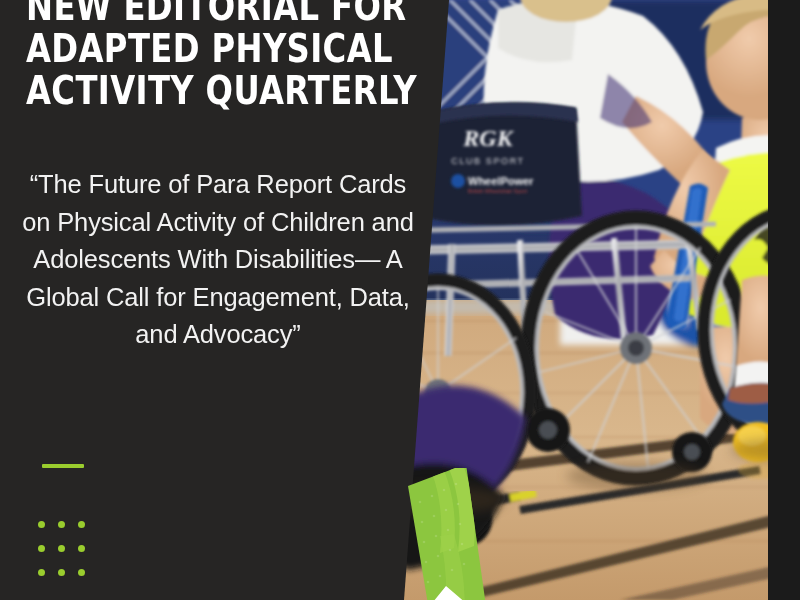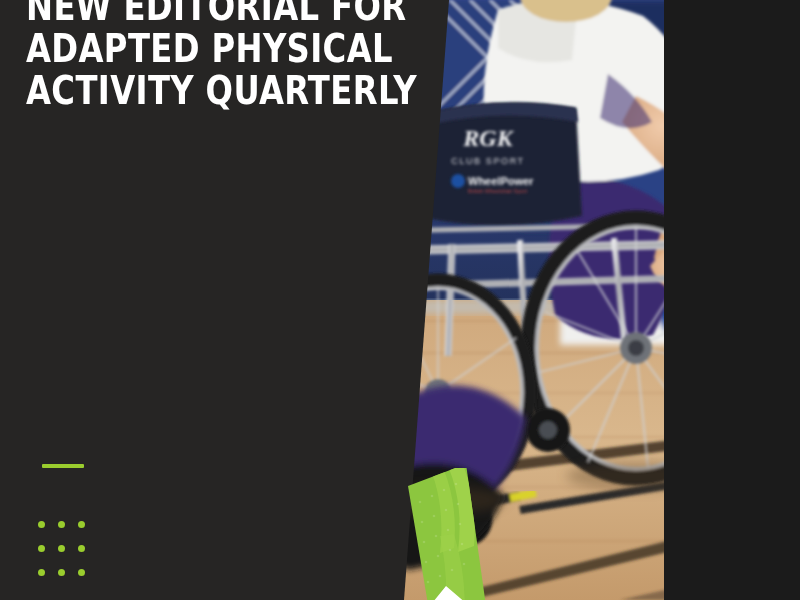--- a/index.html
+++ b/index.html
@@ -6,21 +6,21 @@
   * { margin:0; padding:0; box-sizing:border-box; }
   html, body {
     width:800px; height:600px;
     overflow:hidden;
     background:#1b1b1b;
     font-family:"Liberation Sans", sans-serif;
   }
 
   #poster {
     position:relative;
-    width:664px; height:600px;
+    width:768px; height:600px;
     overflow:hidden;
     background:#be185d;
   }
 
   
   .photo {
     position:absolute;
     inset:0;
     overflow:hidden;
     background:#2a3a66;
@@ -366,20 +366,21 @@
   </div>
 
   <div class="dark-panel"></div>
 
   <h1 class="headline">
     <span class="hl-line">NEW EDITORIAL FOR</span>
     <span class="hl-line">ADAPTED PHYSICAL</span>
     <span class="hl-line">ACTIVITY QUARTERLY</span>
   </h1>
 
+  <p class="quote">“The Future of Para Report Cards on Physical Activity of Children and Adolescents With Disabilities— A Global Call for Engagement, Data, and Advocacy”</p>
 
   <div class="accent-rule"></div>
 
   <div class="dot-grid">
     <span class="dot"></span>
     <span class="dot"></span>
     <span class="dot"></span>
     <span class="dot"></span>
     <span class="dot"></span>
     <span class="dot"></span>

